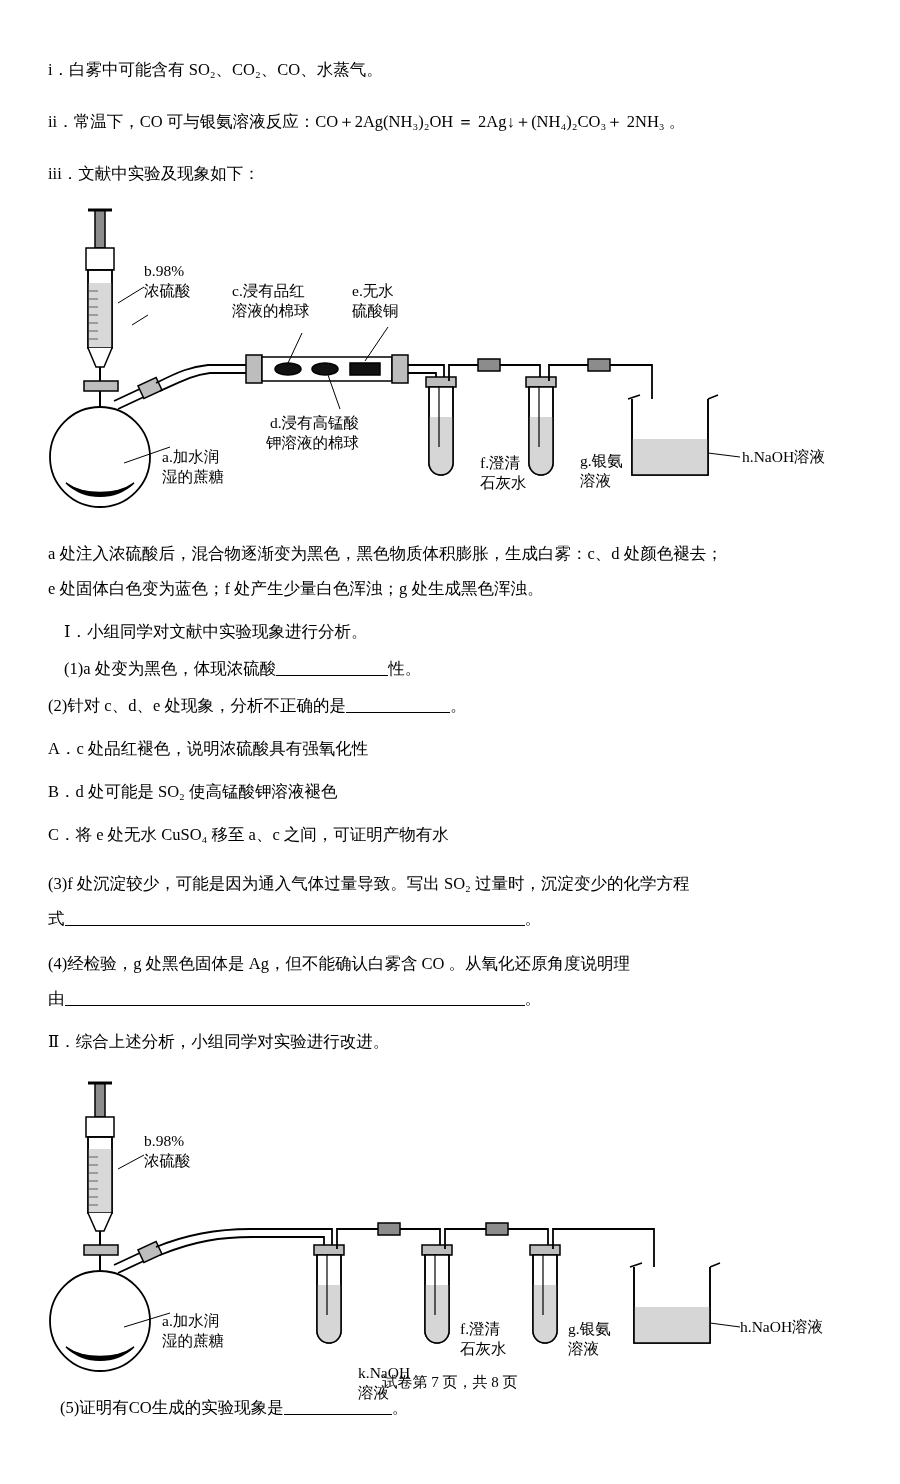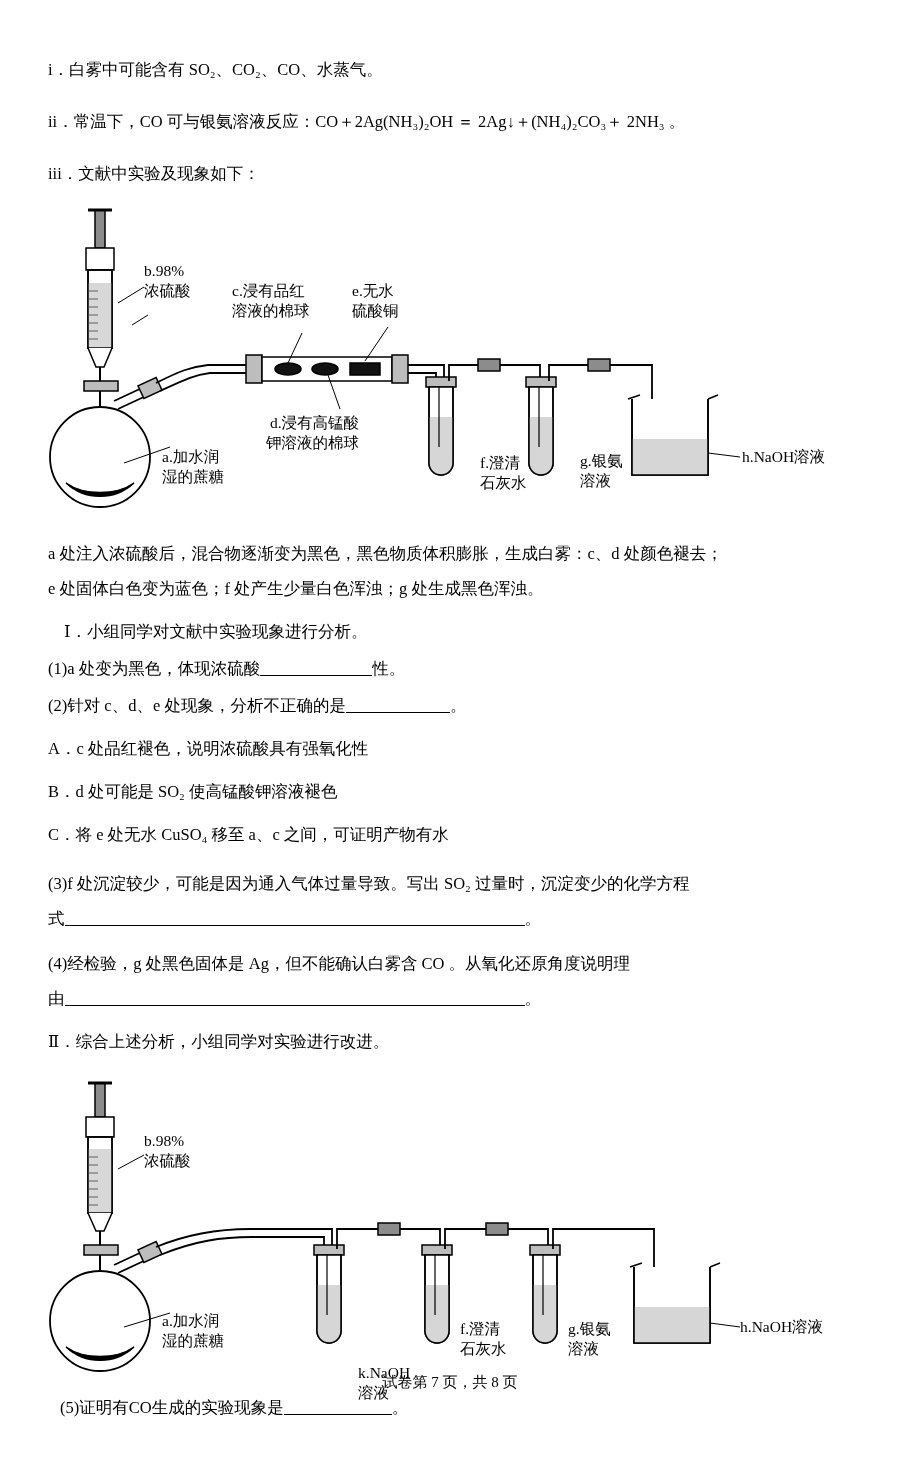--- a/index.html
+++ b/index.html
@@ -156,21 +156,21 @@
     <div class="lbl" style="left:540px; top:256px;">g.银氨
 溶液</div>
     <div class="lbl" style="left:702px; top:252px;">h.NaOH溶液</div>
   </div>
 
   <div class="line" style="left:48px; top:542px;">a 处注入浓硫酸后，混合物逐渐变为黑色，黑色物质体积膨胀，生成白雾：c、d 处颜色褪去；</div>
   <div class="line" style="left:48px; top:577px;">e 处固体白色变为蓝色；f 处产生少量白色浑浊；g 处生成黑色浑浊。</div>
 
   <div class="line" style="left:48px; top:620px;margin-left:16px;">Ⅰ．小组同学对文献中实验现象进行分析。</div>
 
-  <div class="line" style="left:48px; top:657px;">
+  <div class="line" style="left:64px; top:657px;">
     <span>(1)a 处变为黑色，体现浓硫酸</span><span class="blank" style="width:112px;"></span><span>性。</span>
   </div>
 
   <div class="line" style="left:48px; top:694px;">
     <span>(2)针对 c、d、e 处现象，分析不正确的是</span><span class="blank" style="width:104px;"></span><span>。</span>
   </div>
 
   <div class="line" style="left:48px; top:780px;">B．d 处可能是 SO₂ 使高锰酸钾溶液褪色</div>
   <div class="line" style="left:48px; top:737px;">A．c 处品红褪色，说明浓硫酸具有强氧化性</div>
   <div class="line" style="left:48px; top:823px;">C．将 e 处无水 CuSO₄ 移至 a、c 之间，可证明产物有水</div>

